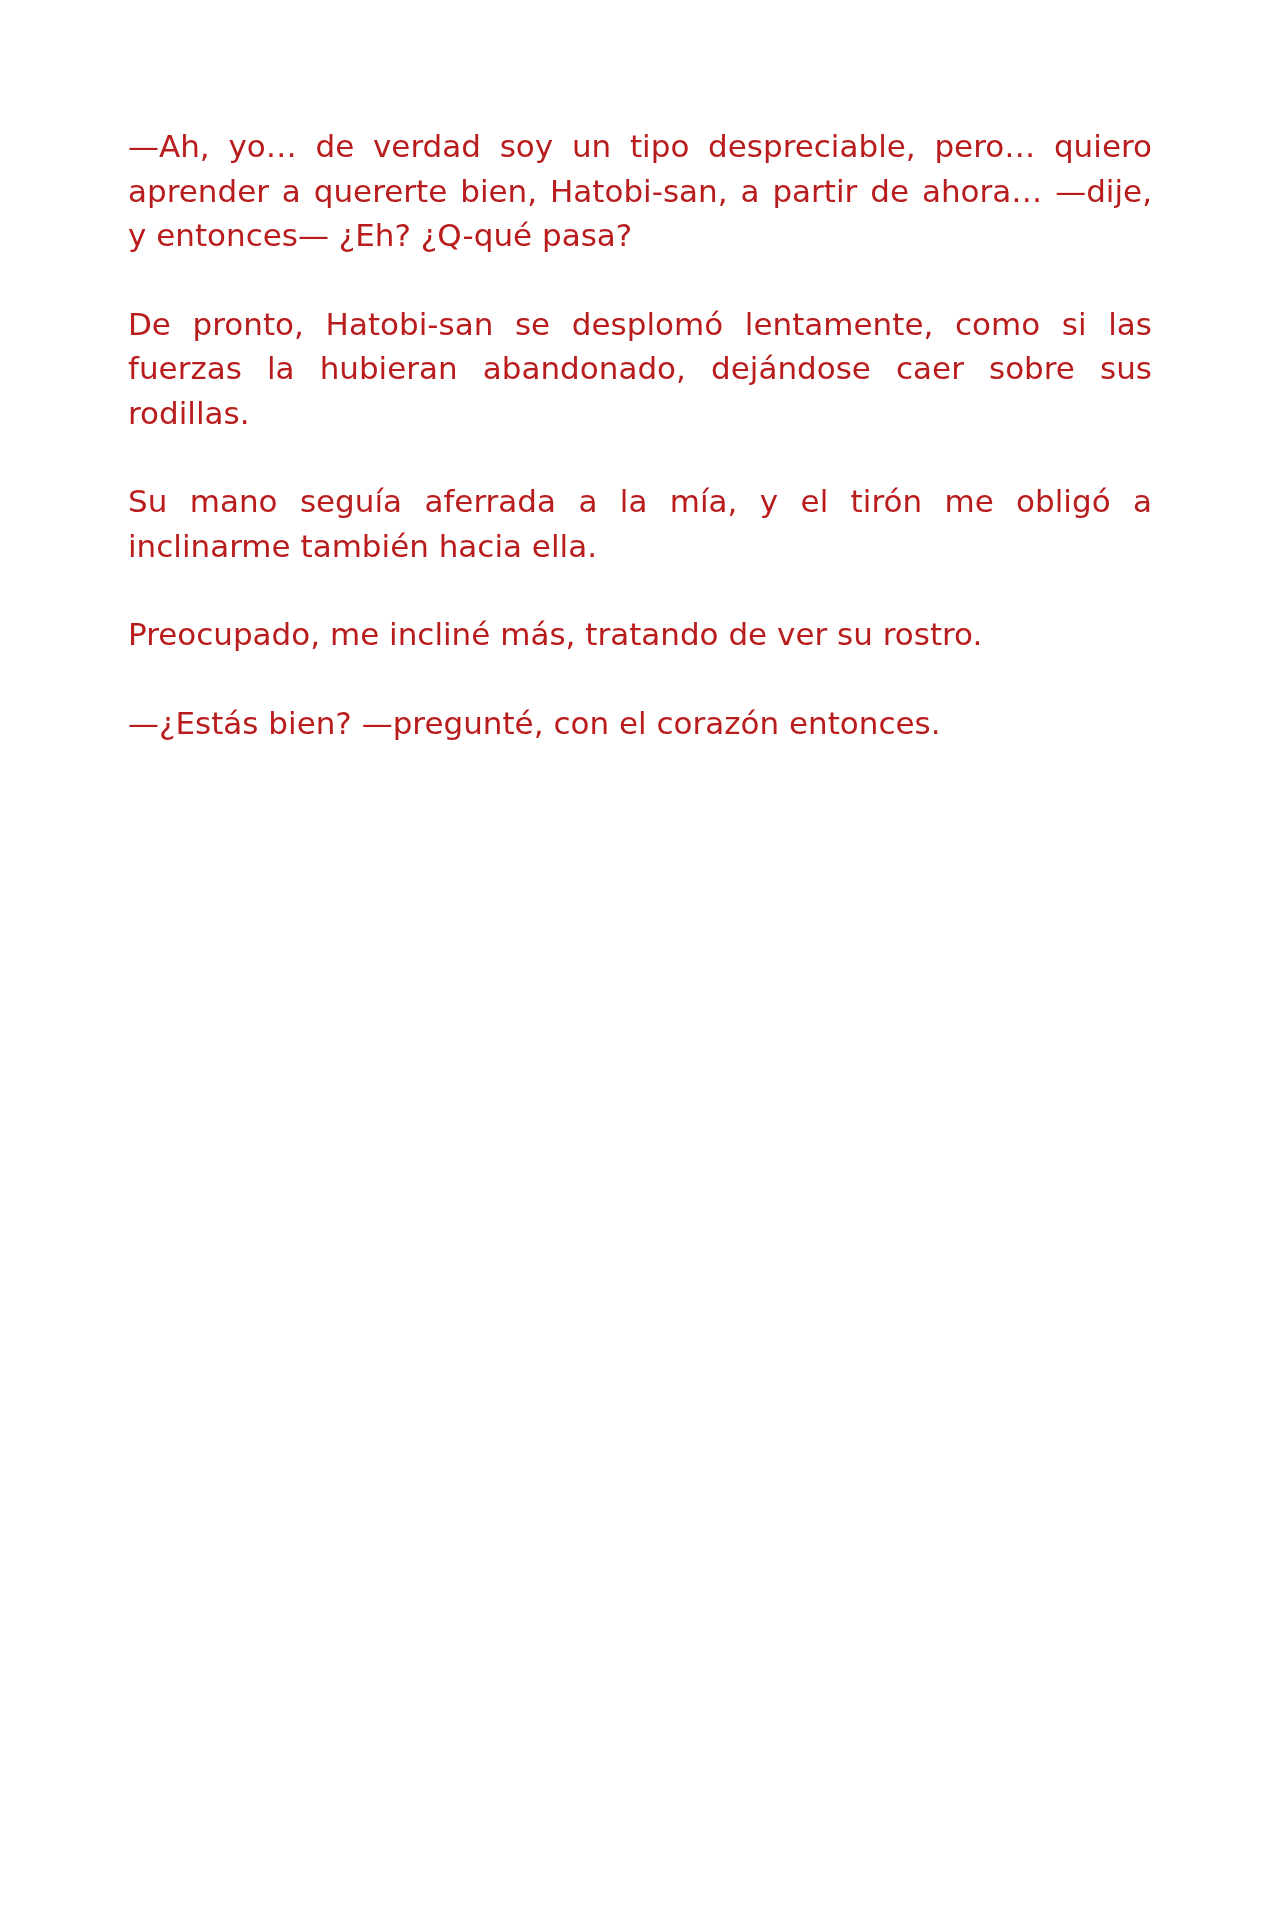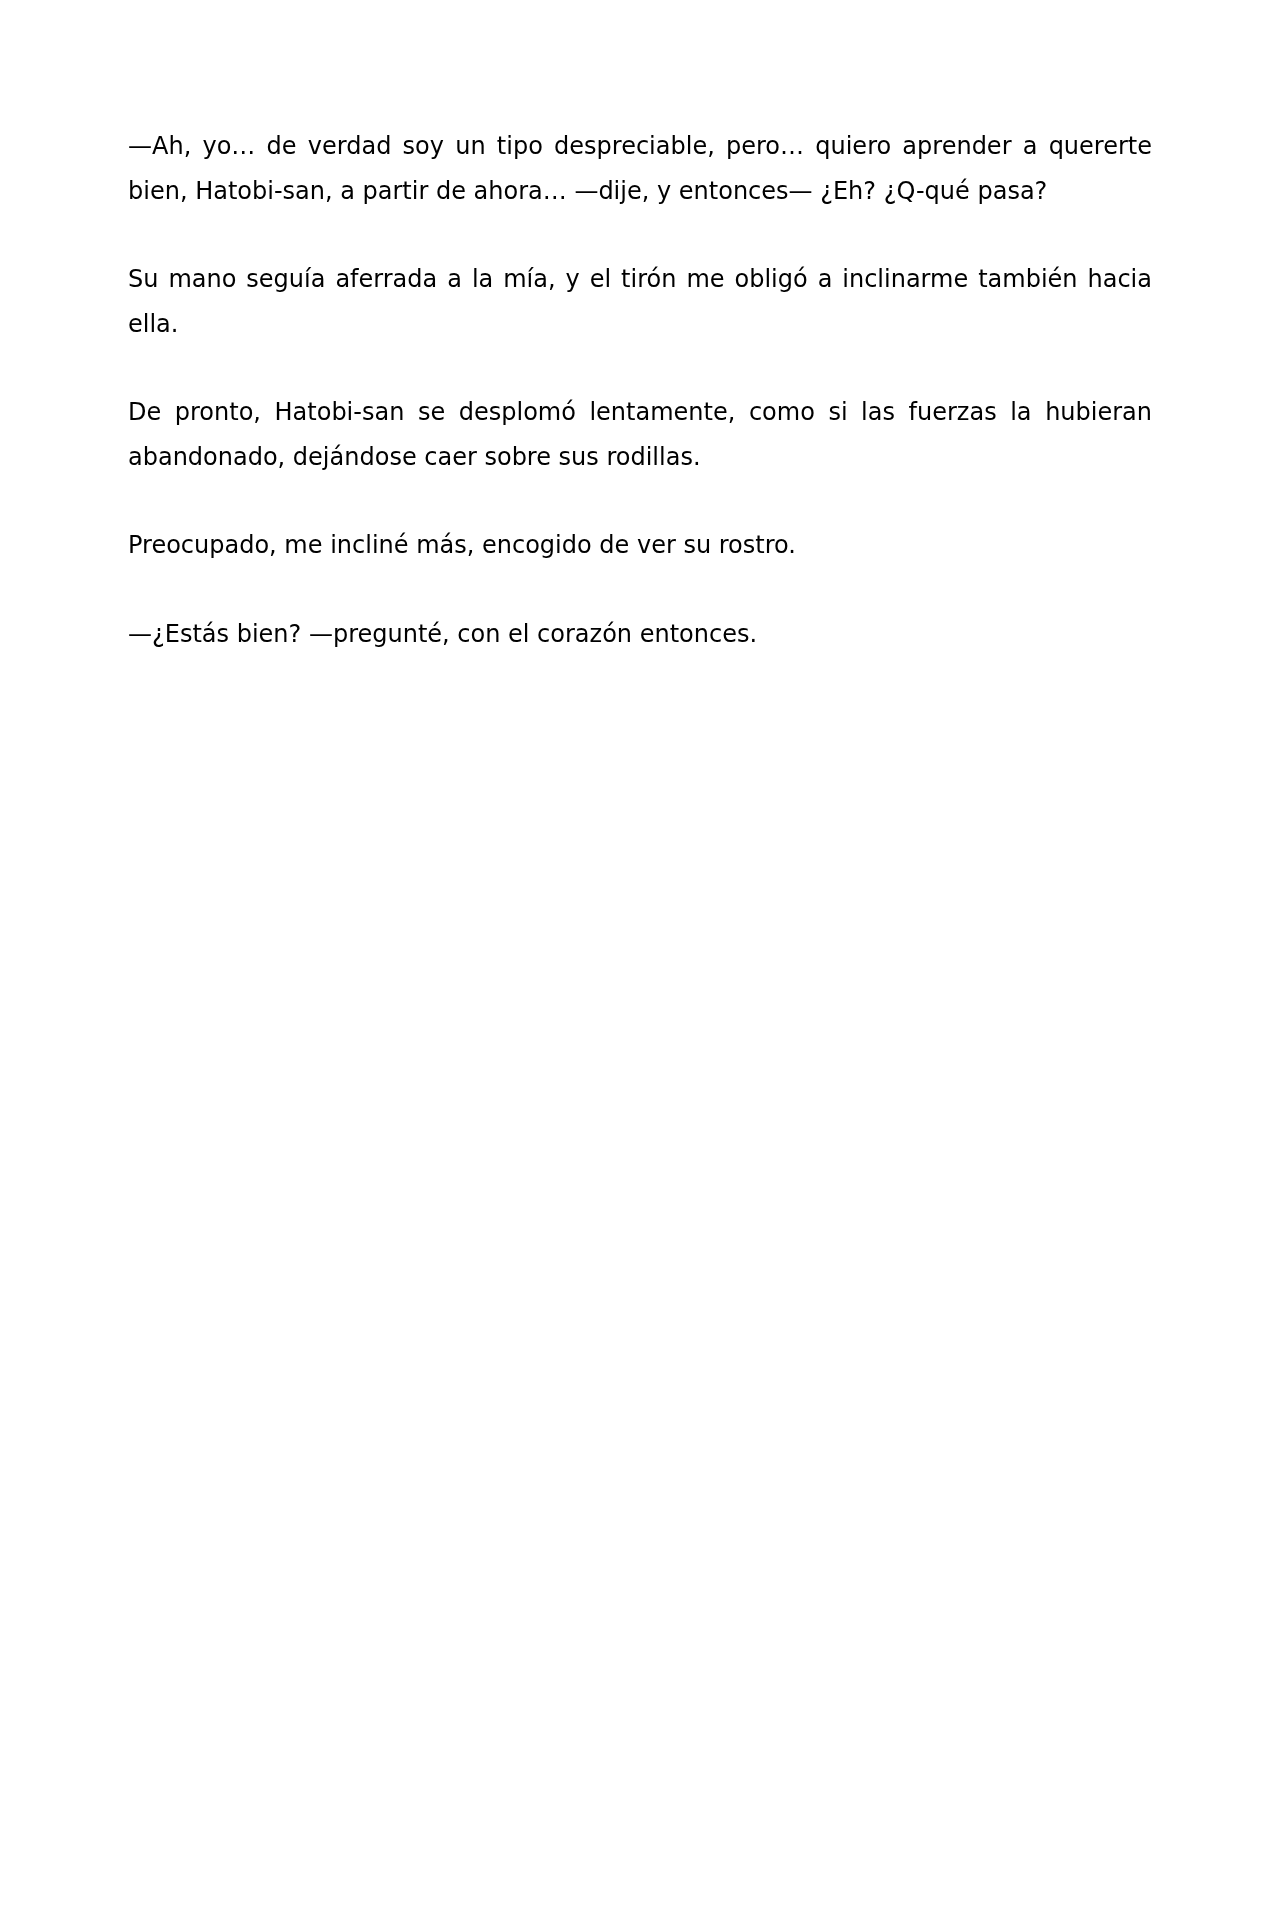--- a/index.html
+++ b/index.html
@@ -11,33 +11,33 @@
       width: 1280px;
       height: 1920px;
       position: relative;
       overflow: hidden;
     }
     .page {
       position: absolute;
       left: 128px;
       top: 124px;
       width: 1024px;
-      color: #000000;
+      color: #b91c1c;
       font-family: "DejaVu Sans", sans-serif;
-      font-size: 24px;
+      font-size: 31px;
       line-height: 44.5px;
     }
     .para {
       margin: 0 0 44px 0;
       text-align: justify;
       text-justify: inter-word;
     }
   </style>
 </head>
 <body>
 
 <div class="page">
   <p class="para">—Ah, yo… de verdad soy un tipo despreciable, pero… quiero aprender a quererte bien, Hatobi-san, a partir de ahora… —dije, y entonces— ¿Eh? ¿Q-qué pasa?</p>
+  <p class="para">De pronto, Hatobi-san se desplomó lentamente, como si las fuerzas la hubieran abandonado, dejándose caer sobre sus rodillas.</p>
   <p class="para">Su mano seguía aferrada a la mía, y el tirón me obligó a inclinarme también hacia ella.</p>
-  <p class="para">De pronto, Hatobi-san se desplomó lentamente, como si las fuerzas la hubieran abandonado, dejándose caer sobre sus rodillas.</p>
-  <p class="para">Preocupado, me incliné más, encogido de ver su rostro.</p>
+  <p class="para">Preocupado, me incliné más, tratando de ver su rostro.</p>
   <p class="para">—¿Estás bien? —pregunté, con el corazón entonces.</p>
 </div>
 
 </body></html>

